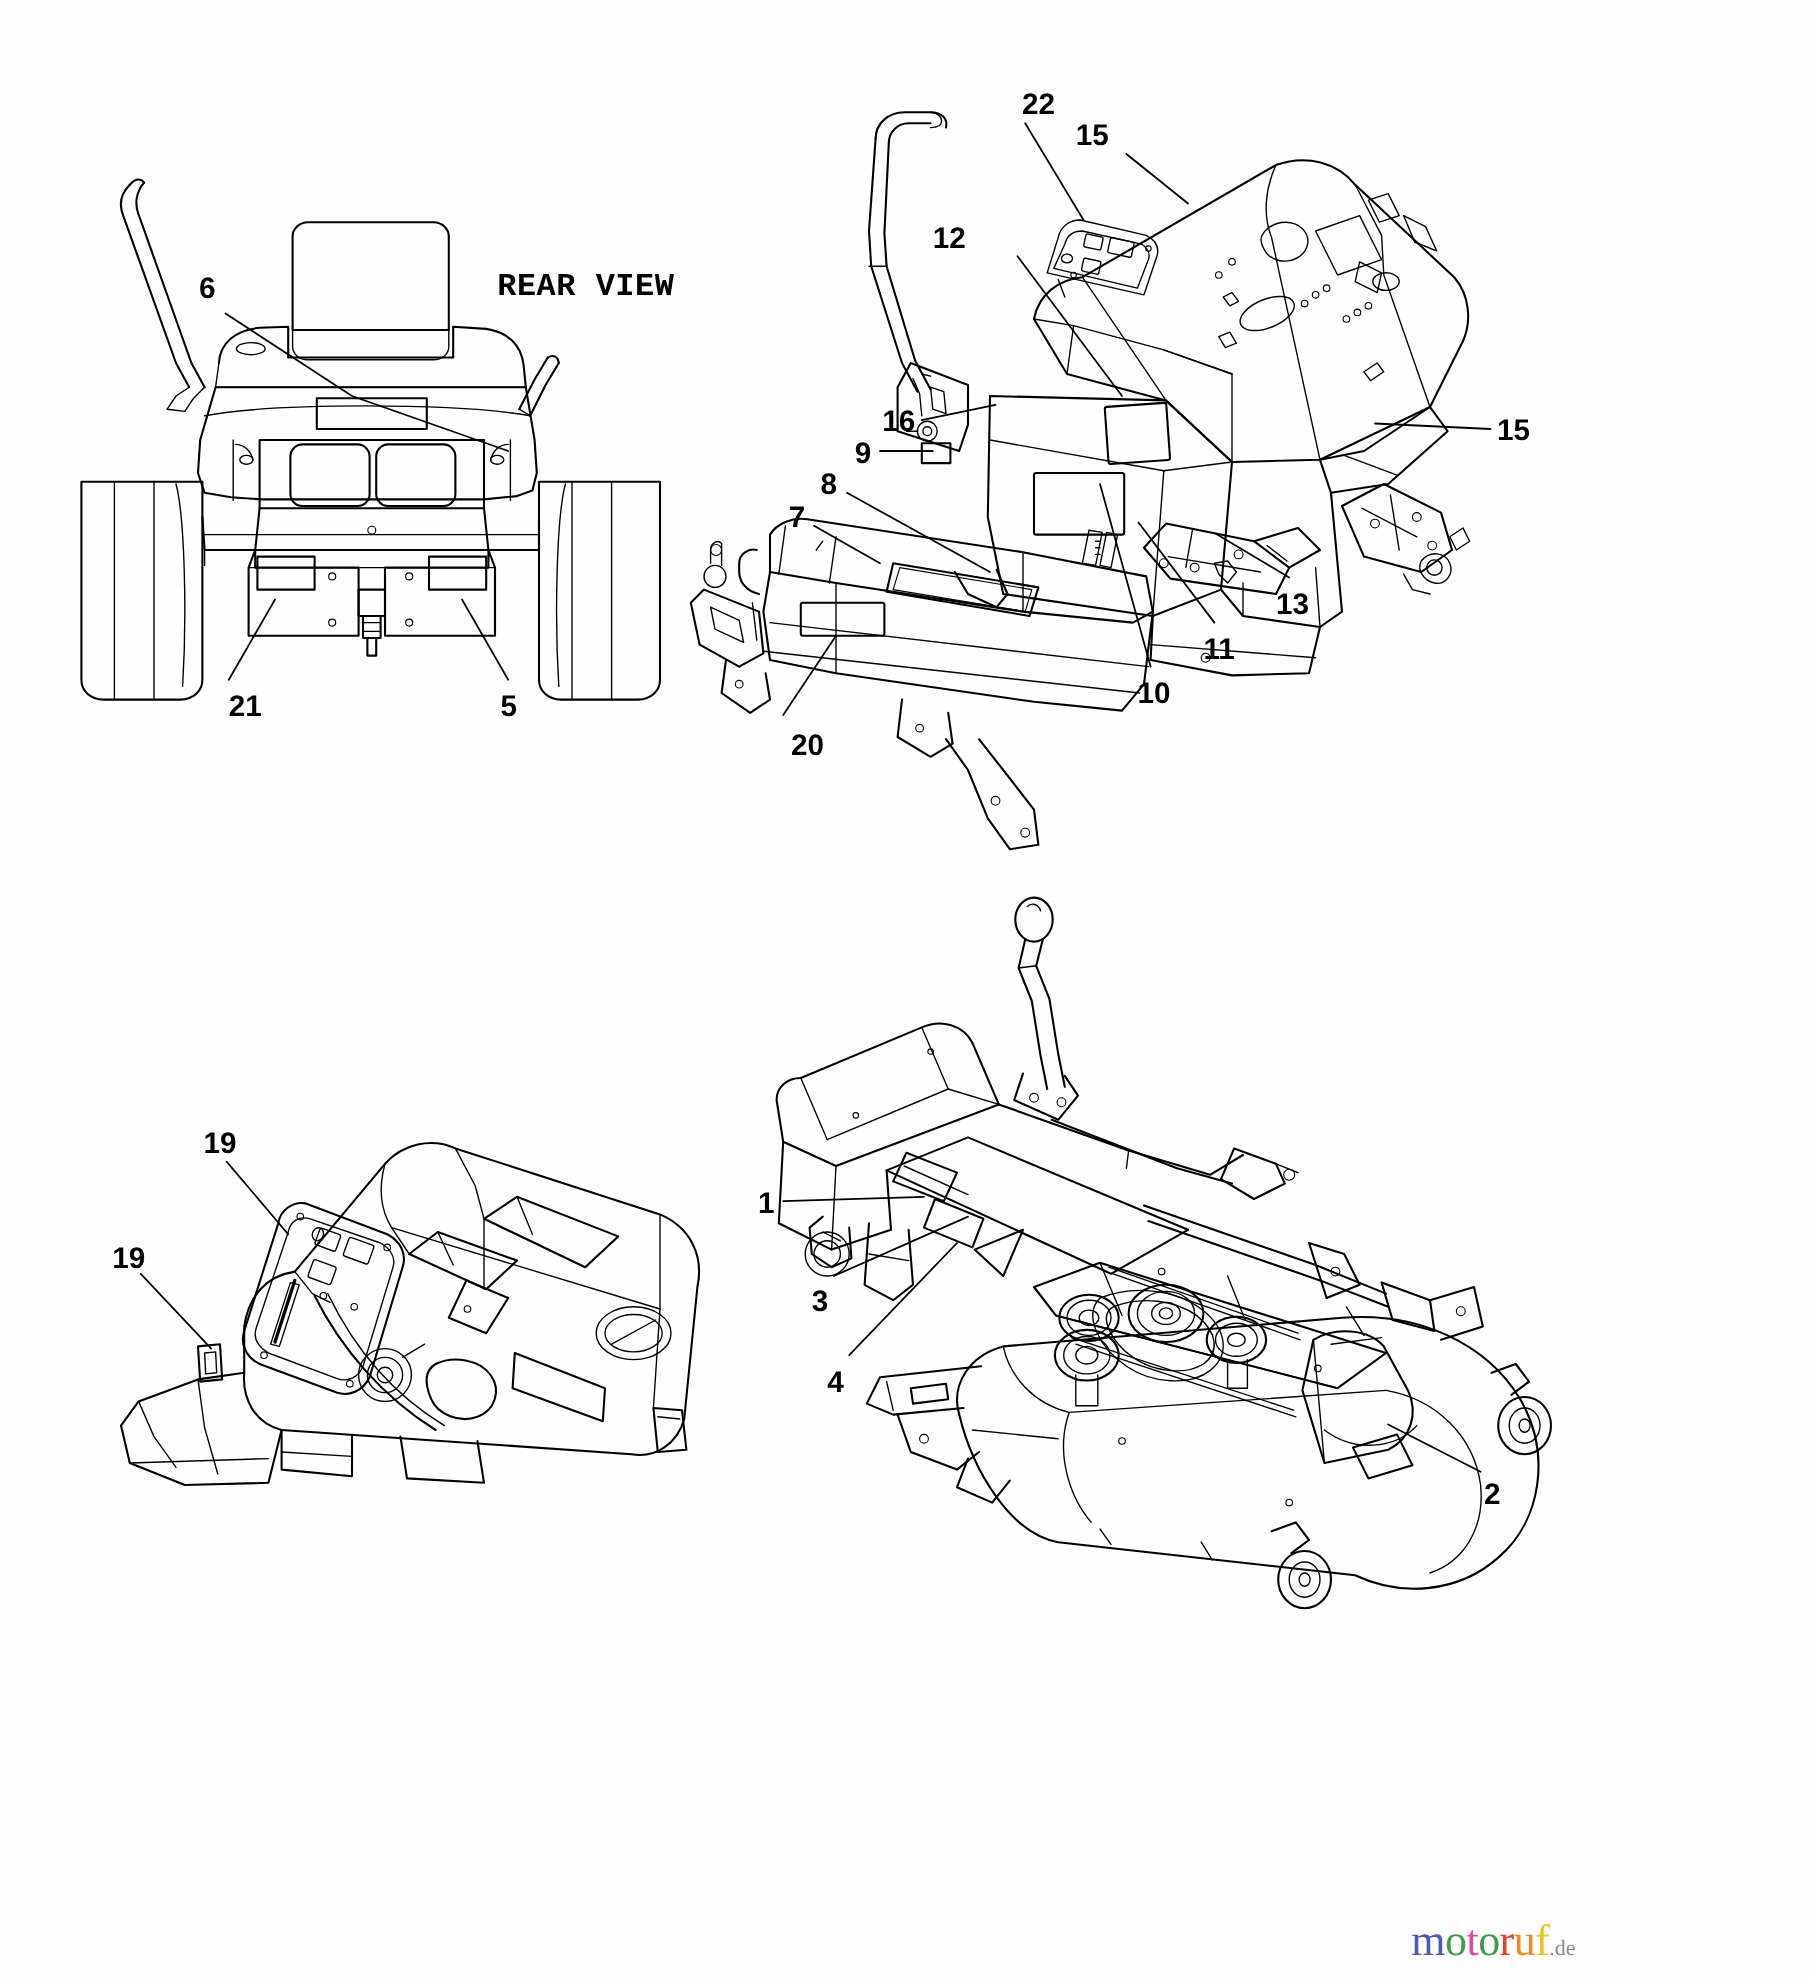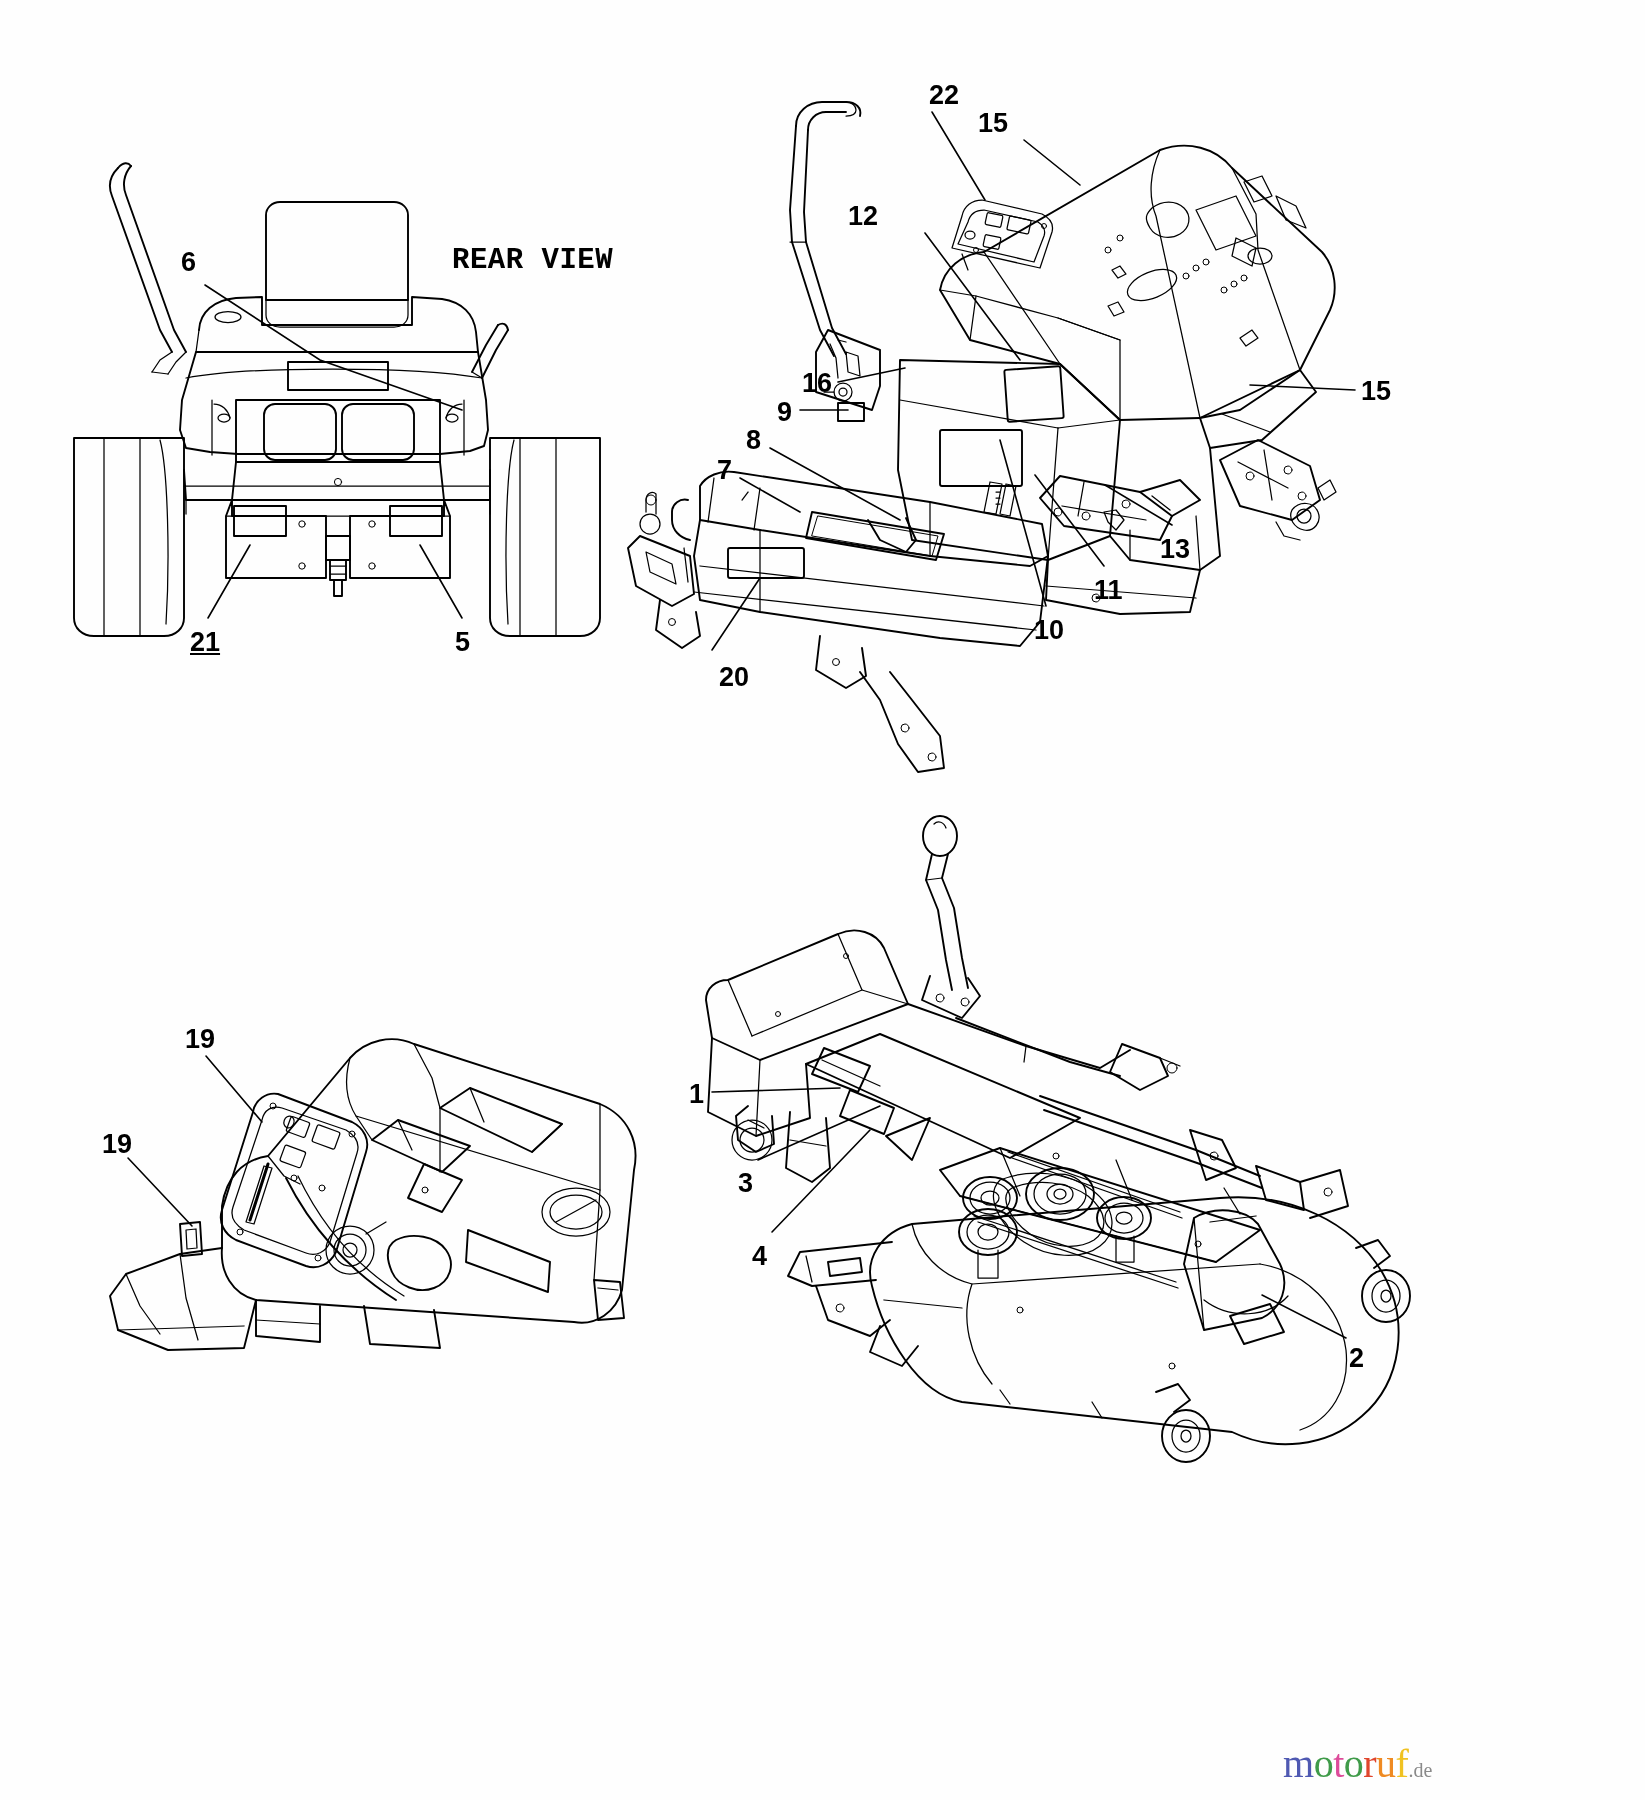--- a/index.html
+++ b/index.html
@@ -458,21 +458,21 @@
         <polyline class="leader" points="128,1158 192,1226"></polyline>
         <polyline class="leader" points="712,1092 840,1088"></polyline>
         <polyline class="leader" points="758,1160 880,1106"></polyline>
         <polyline class="leader" points="772,1232 870,1130"></polyline>
         <polyline class="leader" points="1346,1338 1262,1295"></polyline>
       </g>
   </svg>
 
   <div id="callout-layer">
       <div class="callout" style="left: 181px; top: 249px;">6</div>
-      <div class="callout" style="left: 190px; top: 629px; text-decoration: underline;">21</div>
+      <div class="callout" style="left: 208px; top: 629px;">21</div>
       <div class="callout" style="left: 455px; top: 629px;">5</div>
       <div class="callout" style="left: 901px; top: 82px; margin-left: 28px;">22</div>
       <div class="callout" style="left: 978px; top: 110px;">15</div>
       <div class="callout" style="left: 848px; top: 203px;">12</div>
       <div class="callout" style="left: 802px; top: 370px;">16</div>
       <div class="callout" style="left: 777px; top: 399px;">9</div>
       <div class="callout" style="left: 746px; top: 427px;">8</div>
       <div class="callout" style="left: 717px; top: 457px;">7</div>
       <div class="callout" style="left: 687px; top: 664px; margin-left: 32px;">20</div>
       <div class="callout" style="left: 1034px; top: 617px;">10</div>

